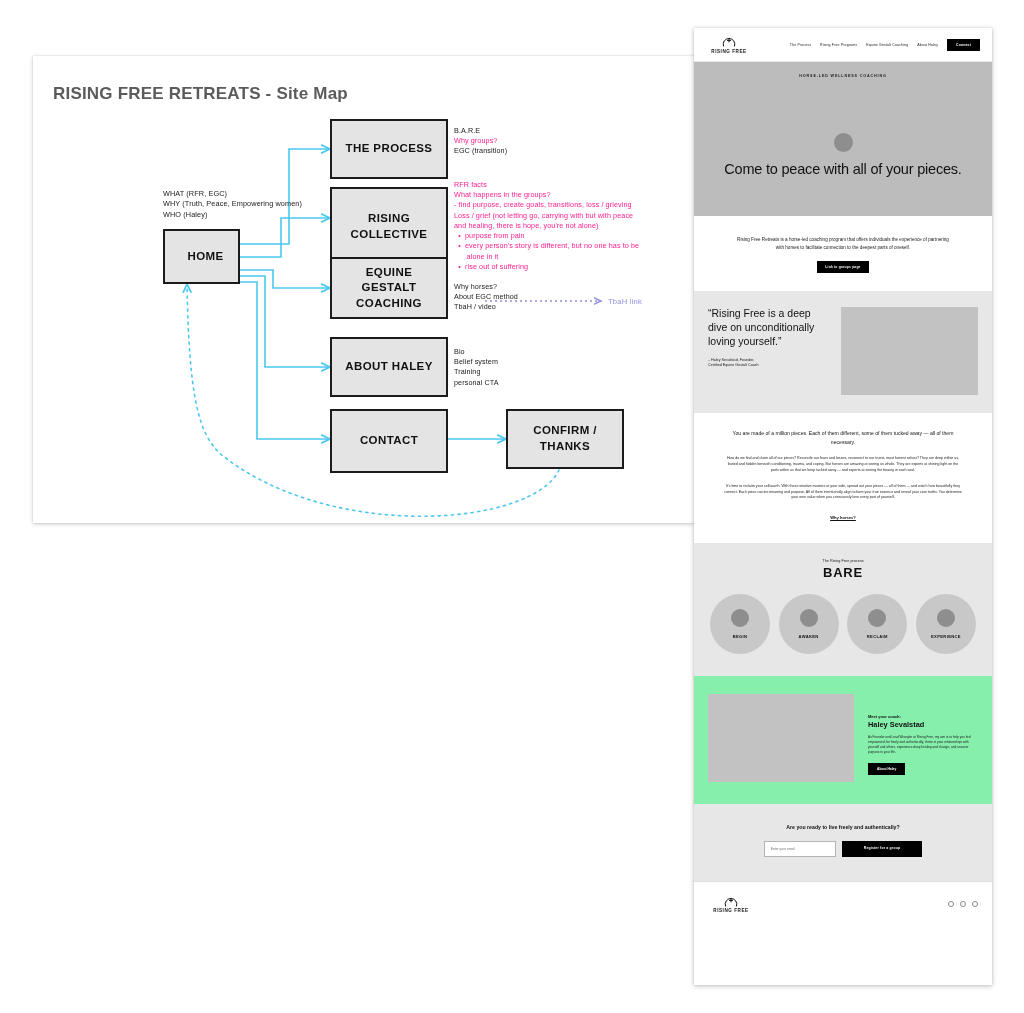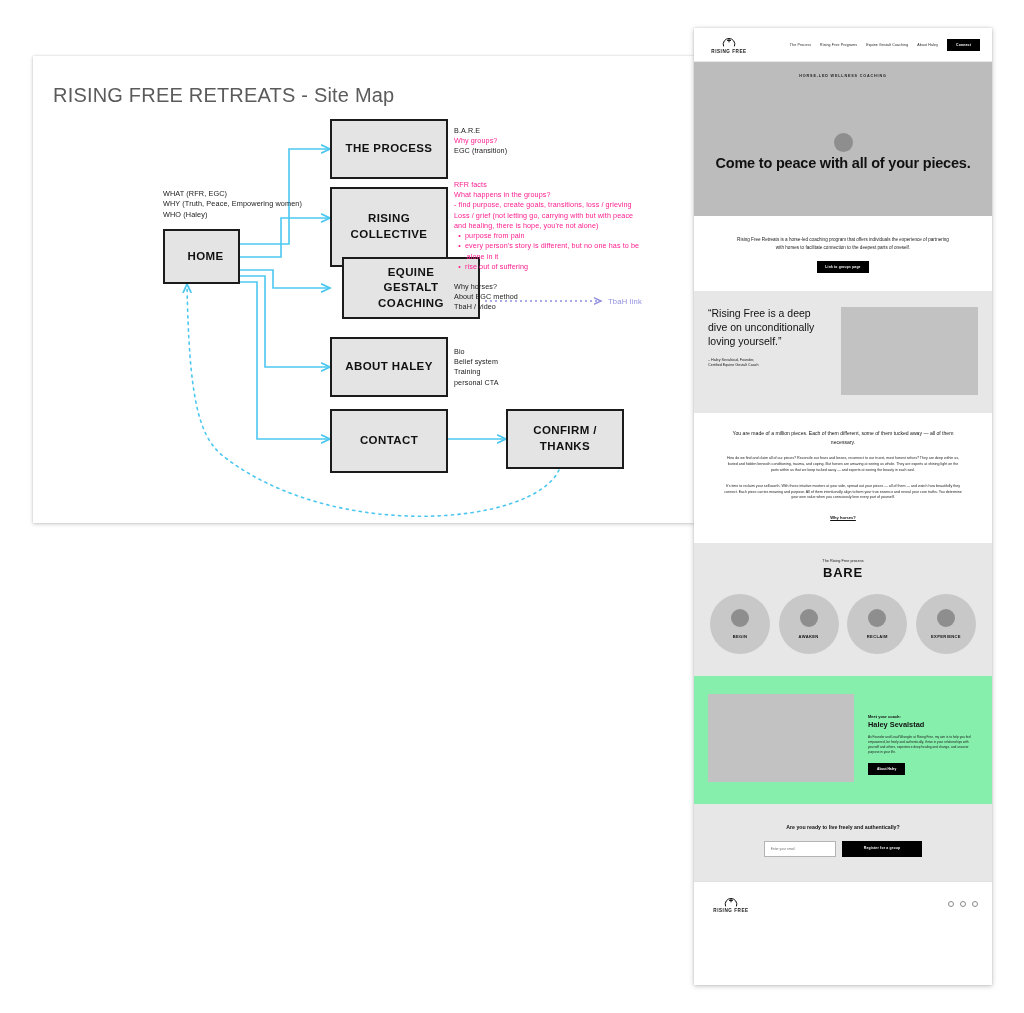--- a/index.html
+++ b/index.html
@@ -13,21 +13,21 @@
 
   
   #sitemap-card {
     position: absolute; left: 33px; top: 56px;
     width: 661px; height: 467px;
     background: #fff;
     box-shadow: 0 1px 4px rgba(0,0,0,.22), 0 0 1px rgba(0,0,0,.18);
   }
   #sitemap-title {
     position: absolute; left: 20px; top: 28px;
-    font-size: 20px; font-weight: normal; color: #5b5b5b; letter-spacing: .2px;
+    font-size: 17px; font-weight: bold; color: #5b5b5b; letter-spacing: .2px;
   }
   .node {
     position: absolute;
     background: #e4e4e4;
     border: 2.5px solid #1b1b1b;
     display: flex; align-items: center; justify-content: center;
     text-align: center;
     font-size: 11.5px; font-weight: bold; color: #111; letter-spacing: .4px;
     line-height: 1.35;
   }
@@ -64,21 +64,21 @@
     background:#000; color:#fff; font-size:3.4px; font-weight:bold;
     padding:4px 9px; letter-spacing:.2px; white-space:nowrap;
   }
 
   .hero {
     background:#bcbcbc; height:154px; position:relative;
     display:flex; flex-direction:column; align-items:center;
   }
   .hero-eyebrow { margin-top:12px; font-size:3.7px; font-weight:bold; letter-spacing:.85px; color:#1d1d1d; }
   .hero-dot { width:19px; height:19px; border-radius:50%; background:#8e8e8e; margin-top:55px; }
-  .hero-title { margin-top:3px; font-size:14.5px; color:#111; letter-spacing:-.2px;font-weight:bold; }
+  .hero-title { margin-top:9px; font-size:14.5px; color:#111; letter-spacing:-.2px; }
 
   .intro { background:#fff; padding:20px 40px 18px; text-align:center; }
   .intro p { font-size:4.6px; line-height:1.75; color:#1b1b1b; }
   .btn-dark {
     display:inline-block; background:#000; color:#fff;
     font-size:3.3px; font-weight:bold; padding:4px 8px; margin-top:9px; letter-spacing:.2px;
   }
 
   .quote-sec { background:#e7e7e7; padding:16px 14px 18px; display:flex; gap:14px; }
   .quote-left { width:44%; }
@@ -169,21 +169,21 @@
 WHY (Truth, Peace, Empowering women)
 WHO (Haley)</div>
 
     <div class="node" style="left:130px; top:173px; width:77px; height:55px;padding-left:8px;">HOME</div>
 
     <div class="node" style="left:297px; top:63px; width:118px; height:60px; white-space:pre-line;">THE PROCESS</div>
 
     <div class="node" style="left:297px; top:131px; width:118px; height:80px; white-space:pre-line;">RISING
 COLLECTIVE</div>
 
-    <div class="node" style="left:297px; top:201px; width:138px; height:62px; white-space:pre-line;margin-left:12px;">EQUINE
+    <div class="node" style="left:297px; top:201px; width:118px; height:62px; white-space:pre-line;">EQUINE
 GESTALT
 COACHING</div>
 
     <div class="node" style="left:297px; top:281px; width:118px; height:60px; white-space:pre-line;">ABOUT HALEY</div>
 
     <div class="node" style="left:297px; top:353px; width:118px; height:64px; white-space:pre-line;text-align:right;">CONTACT</div>
 
     <div class="node" style="left:473px; top:353px; width:118px; height:60px; white-space:pre-line;">CONFIRM /
 THANKS</div>
 

